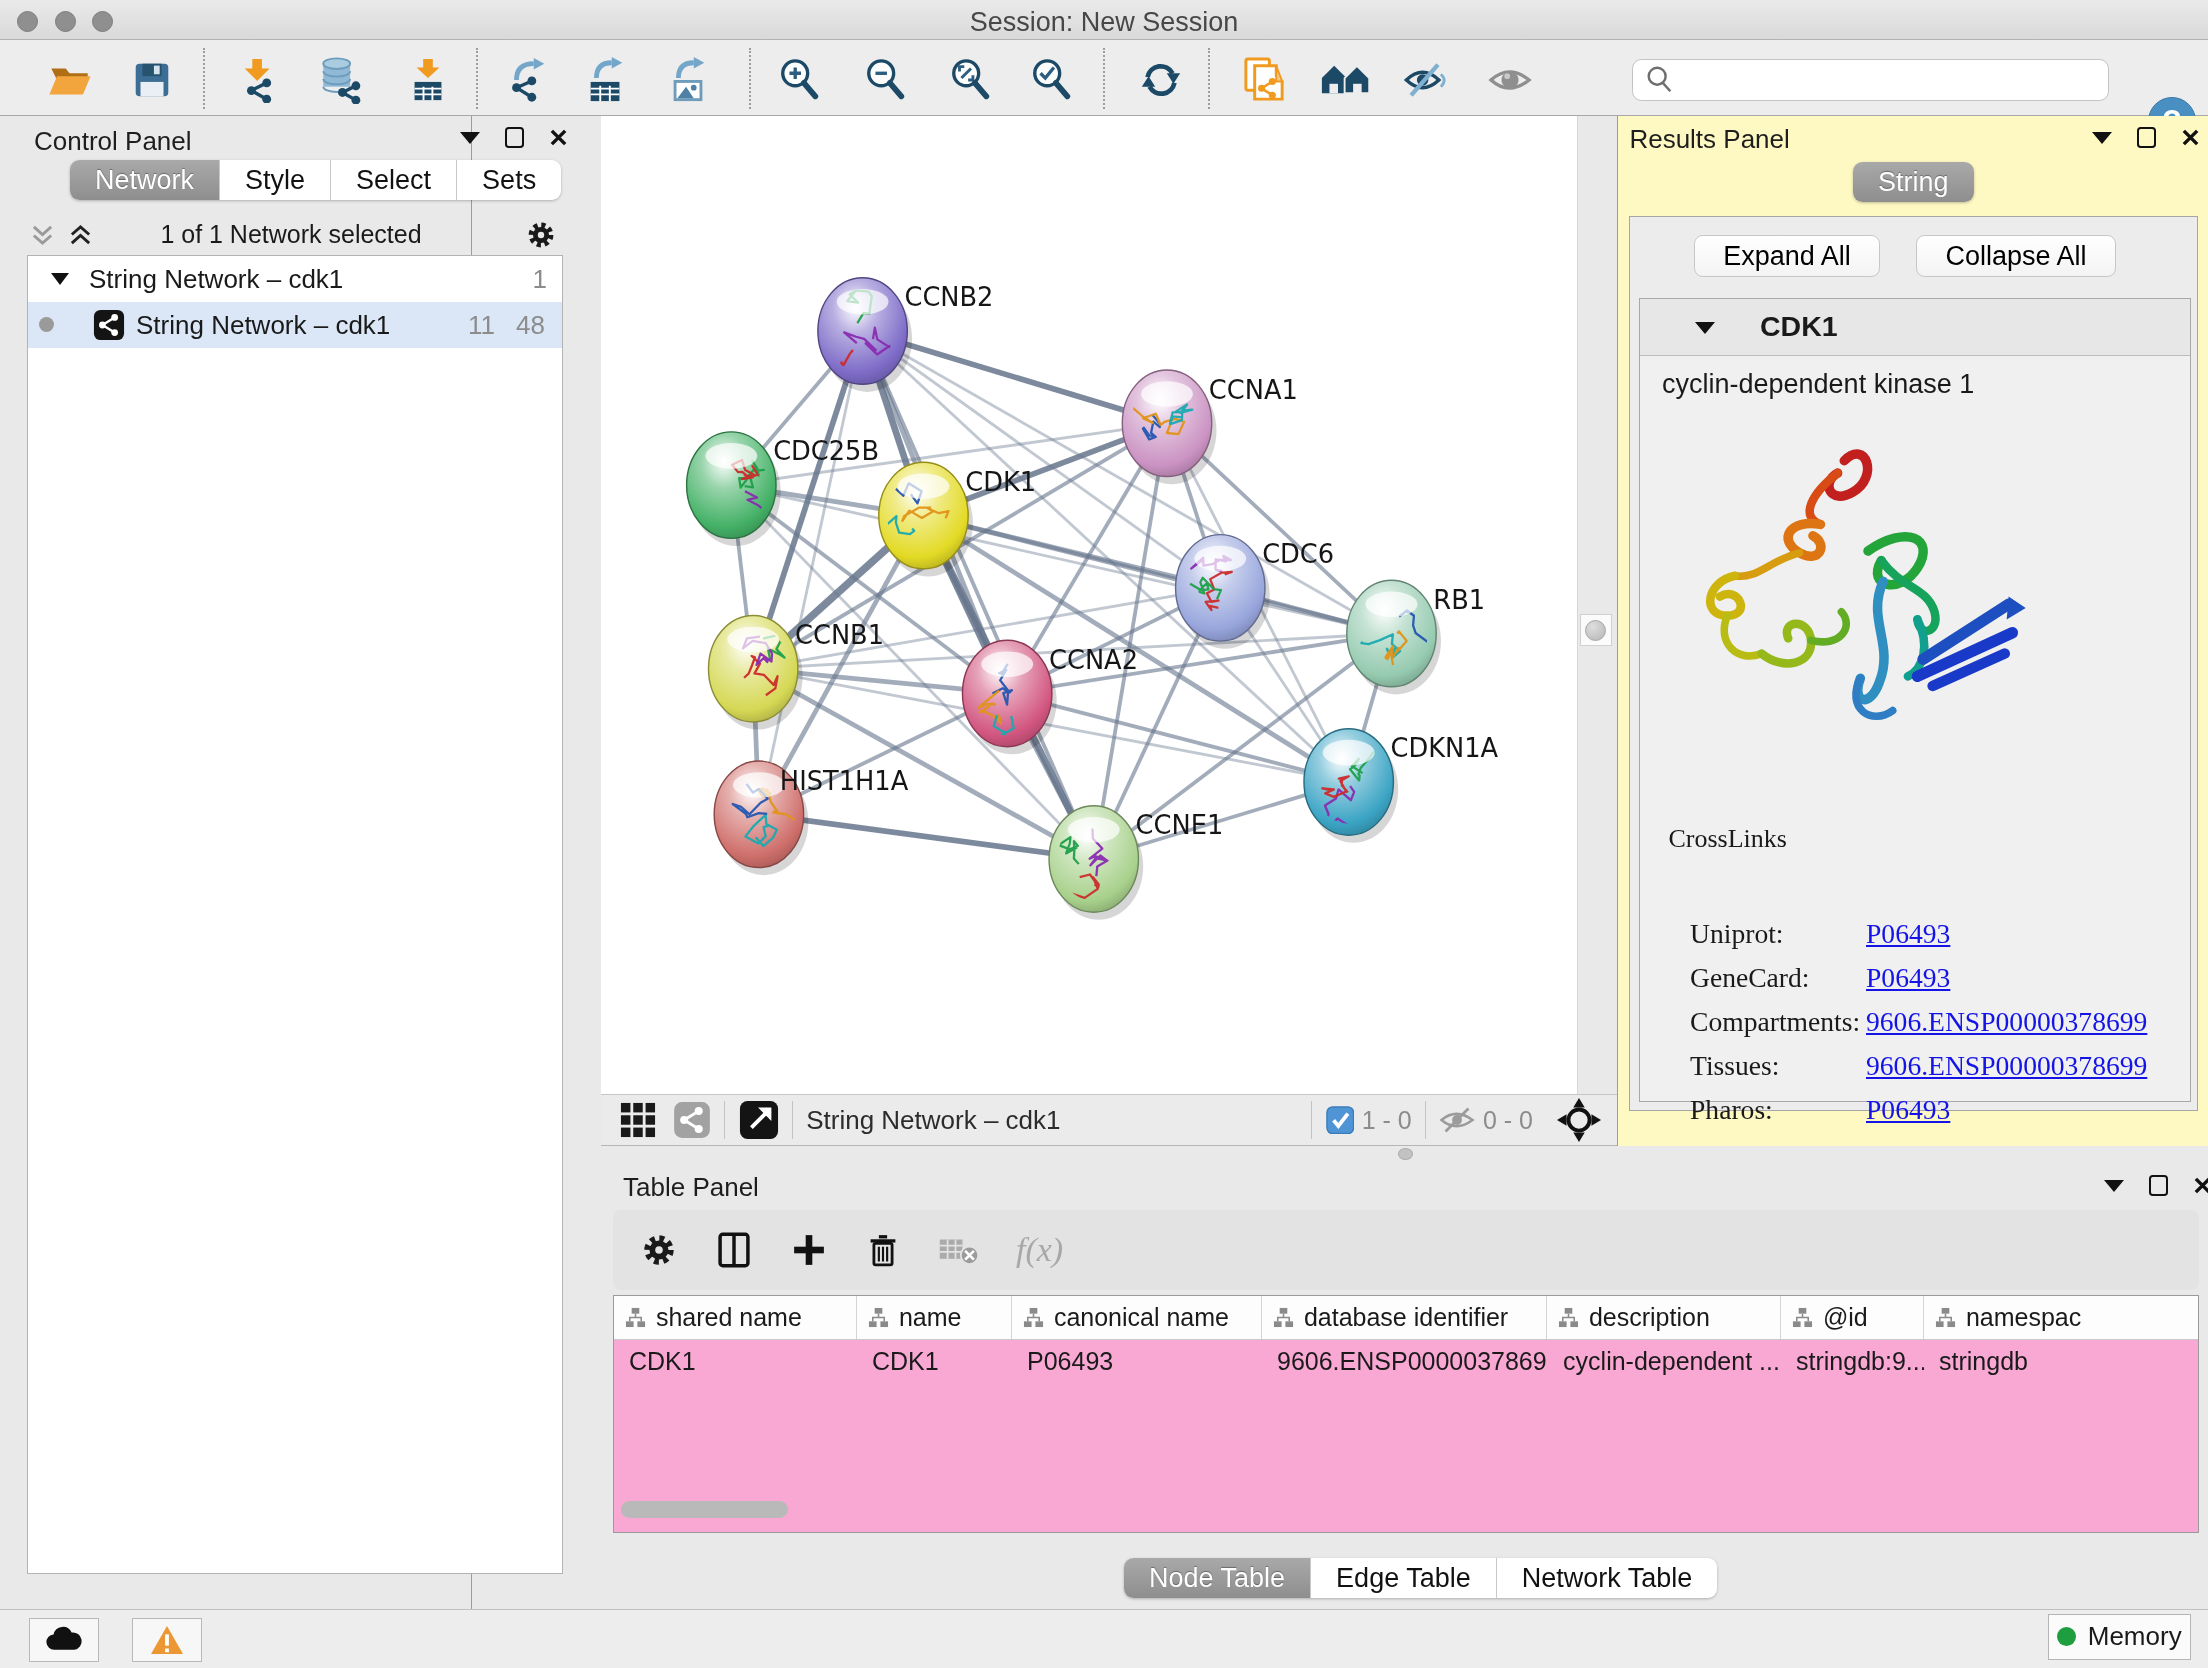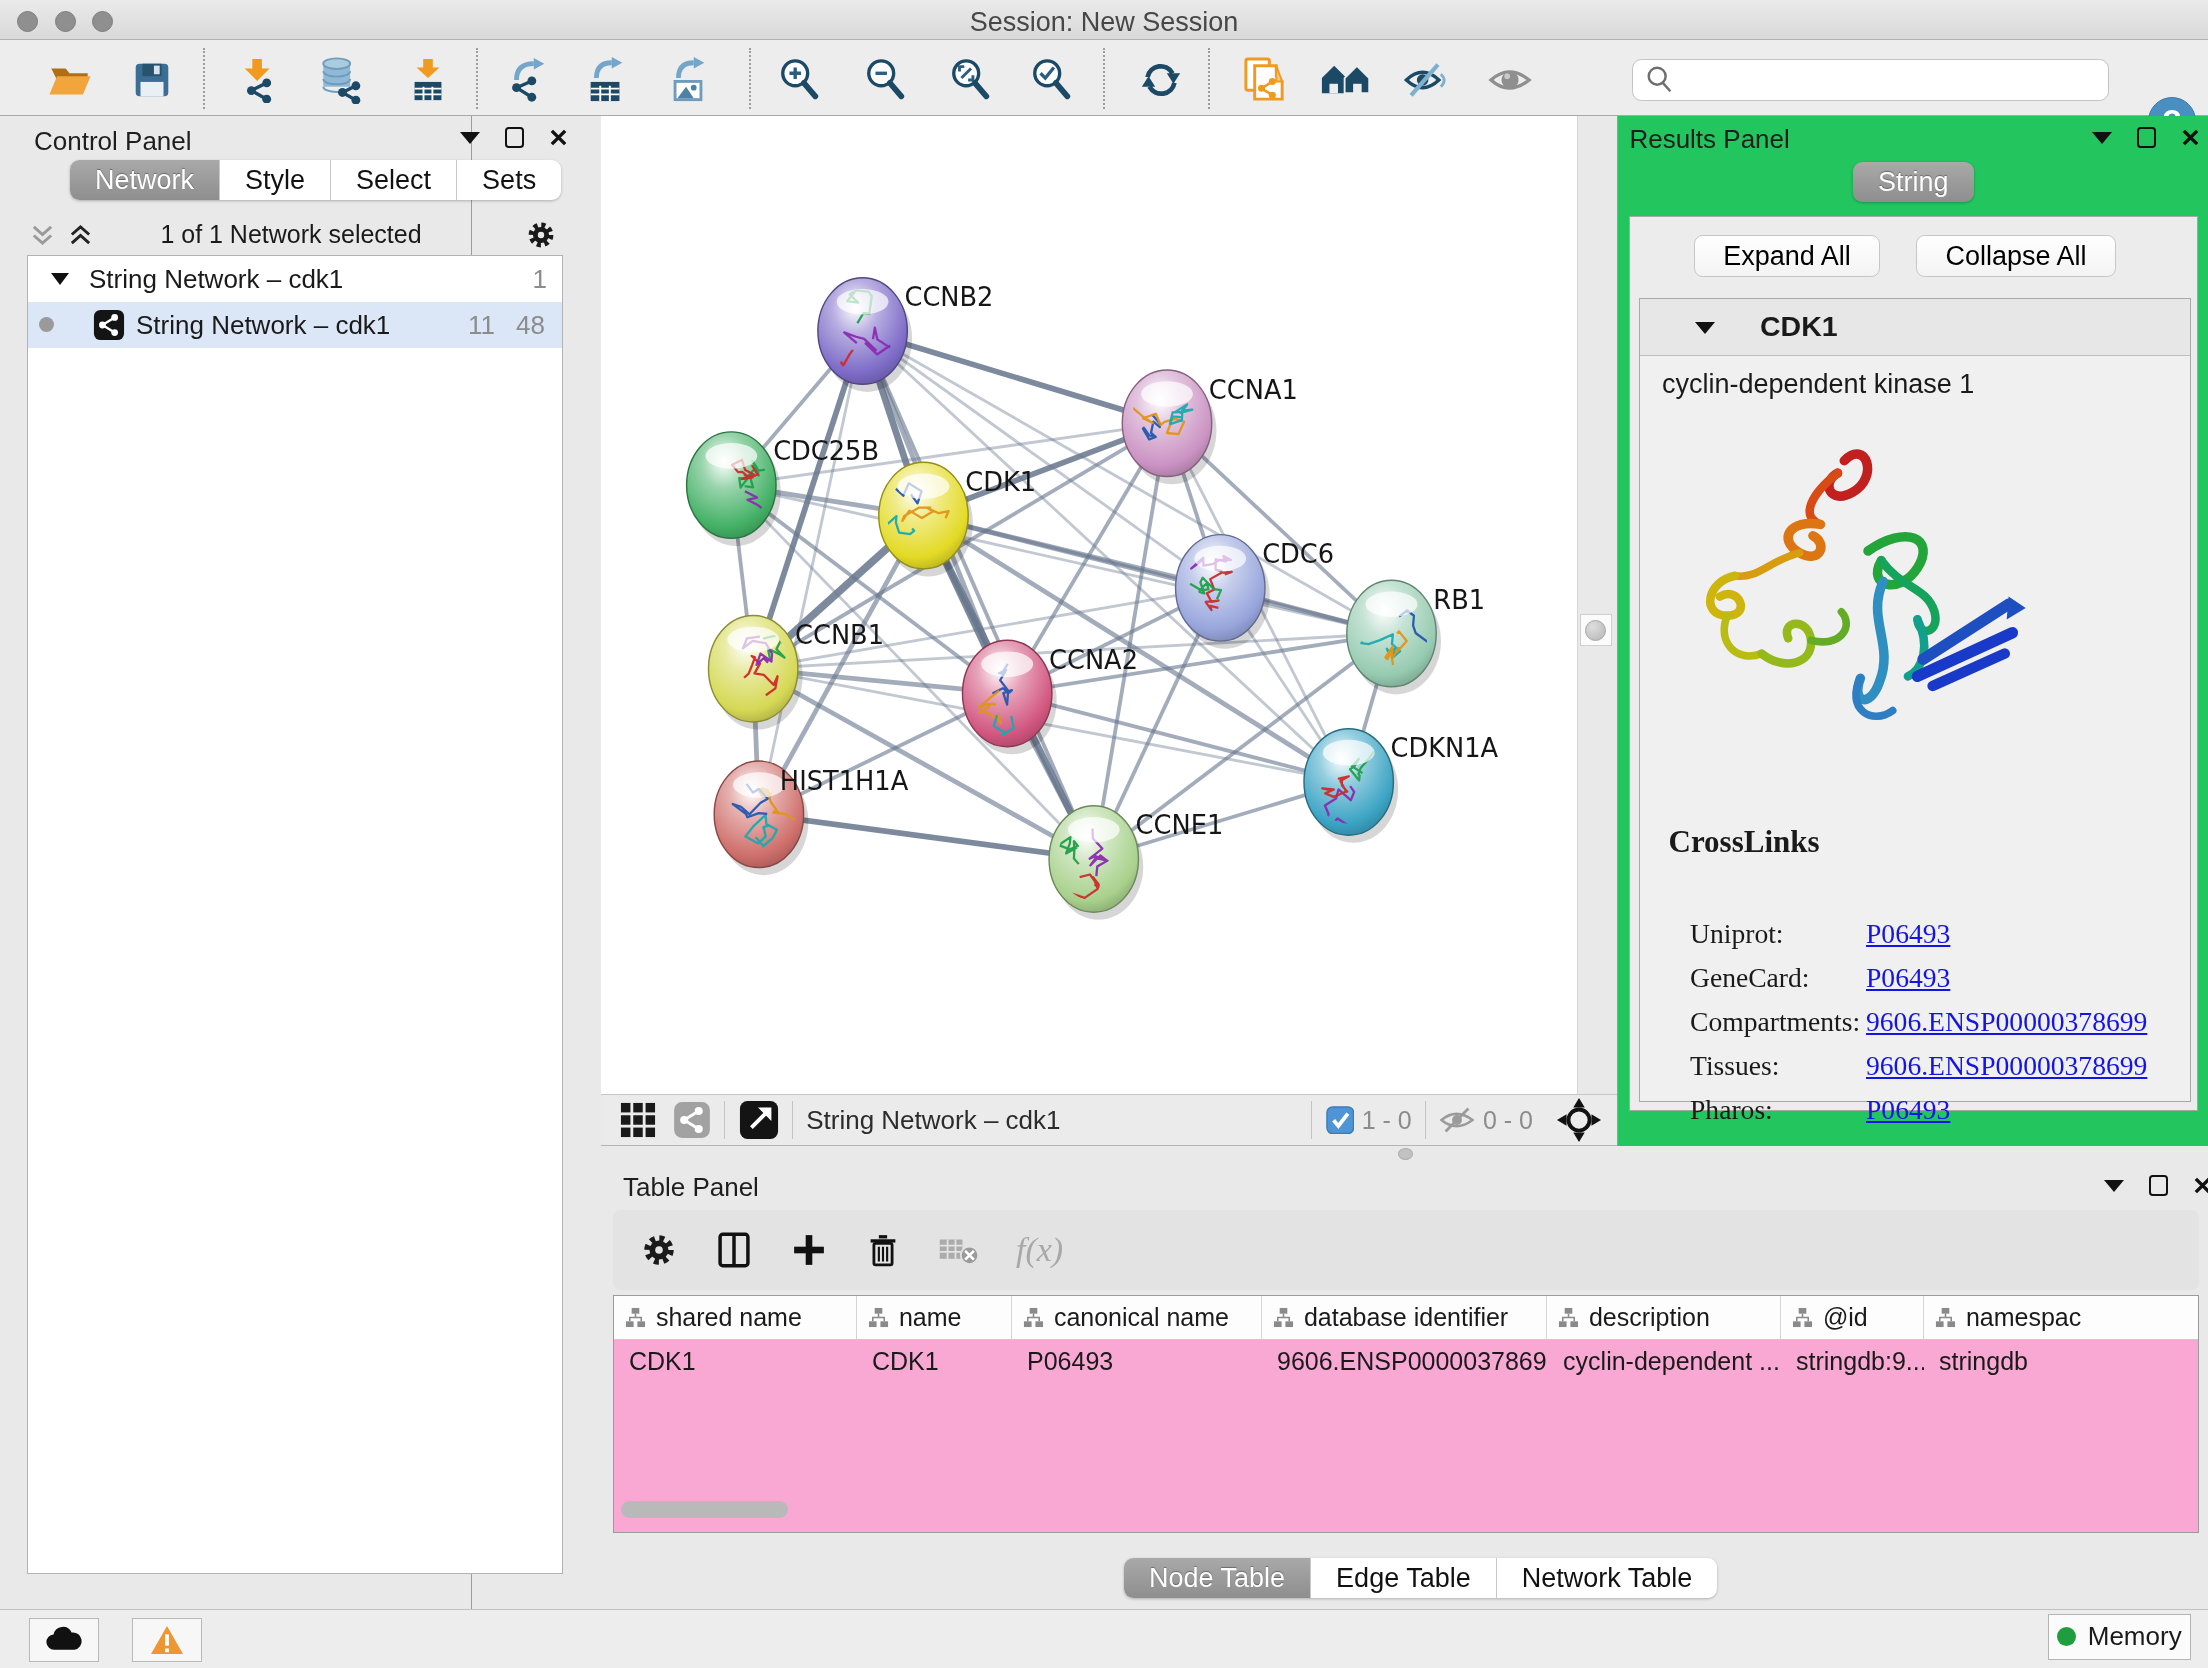--- a/index.html
+++ b/index.html
@@ -74,38 +74,38 @@
                  display:flex; align-items:center; }
   .ntb-sep { width:0; height:38px; border-left:1px solid #c4c4c4; margin:0 13.3px; }
   #net-title { font-size:26px; color:#2c2c2c; }
   .ntb-count { font-size:25px; color:#8c8c8c; margin-left:7.6px; }
 
   #h-split { left:582px; top:1146px; width:1626px; height:16px; background:#e9e9e9; }
   #h-handle { position:absolute; left:816px; top:1.9px; width:15px; height:12.4px; border-radius:50%;
               background:#c2c2c2; border:1px solid #adadad; }
 
   
-  #results-panel { left:1617px; top:116px; width:592px; height:1030px; background:#22c55e;
+  #results-panel { left:1617px; top:116px; width:592px; height:1030px; background:#fef9c3;
                    border-left:1.9px solid #9c9c9c; }
   #rp-title { position:absolute; left:11.4px; top:7.6px; }
   #rp-tab { position:absolute; left:235px; top:46px; }
   #rp-box { position:absolute; left:11.4px; top:100px; width:569px; height:895px;
             border:1.9px solid #a6a6a6; background:#ececec; }
   #expand-btn { position:absolute; left:76px; top:119px; width:186px; height:42px; }
   #collapse-btn { position:absolute; left:298px; top:119px; width:200px; height:42px; }
   #string-section { position:absolute; left:21px; top:182px; width:552px; height:804px;
             border:1.9px solid #a8a8a8; background:#f0f0f0; }
   #cdk-header { position:absolute; left:0; top:0; width:100%; height:57px; background:#e7e7e7;
             border-bottom:1.9px solid #bdbdbd; }
   #cdk-name { position:absolute; left:120px; top:10.5px; font-size:28.5px; font-weight:bold; }
   #cdk-tri { position:absolute; left:55px; top:23px; }
   #cdk-desc { position:absolute; left:22px; top:70px; font-size:27px; }
   #protein-svg { position:absolute; left:38px; top:138px; }
   .serif { font-family:"Liberation Serif", serif; }
-  #xl-head { position:absolute; left:28.5px; top:525px; font-size:31px; font-weight:bold; }
+  #xl-head { position:absolute; left:28.5px; top:525px; font-size:26px; font-weight:normal; }
   #xlinks { position:absolute; left:50px; top:567px; width:476px;margin-top:46px; }
   .xrow { display:flex; height:44px; align-items:center; font-size:27.6px; }
   .xrow .xl { width:176px; color:#1a1a1a; }
   .xrow a { color:#1414e6; text-decoration:underline; }
 
   
   #table-panel { left:582px; top:1162px; width:1626px; height:447px; background:#e9e9e9; }
   #tp-title { position:absolute; left:41px; top:9.5px; }
   #tp-toolbar { position:absolute; left:31px; top:48px; width:1586px; height:80px;
                 background:#e3e3e3; border-radius:7.6px; display:flex; align-items:center;

